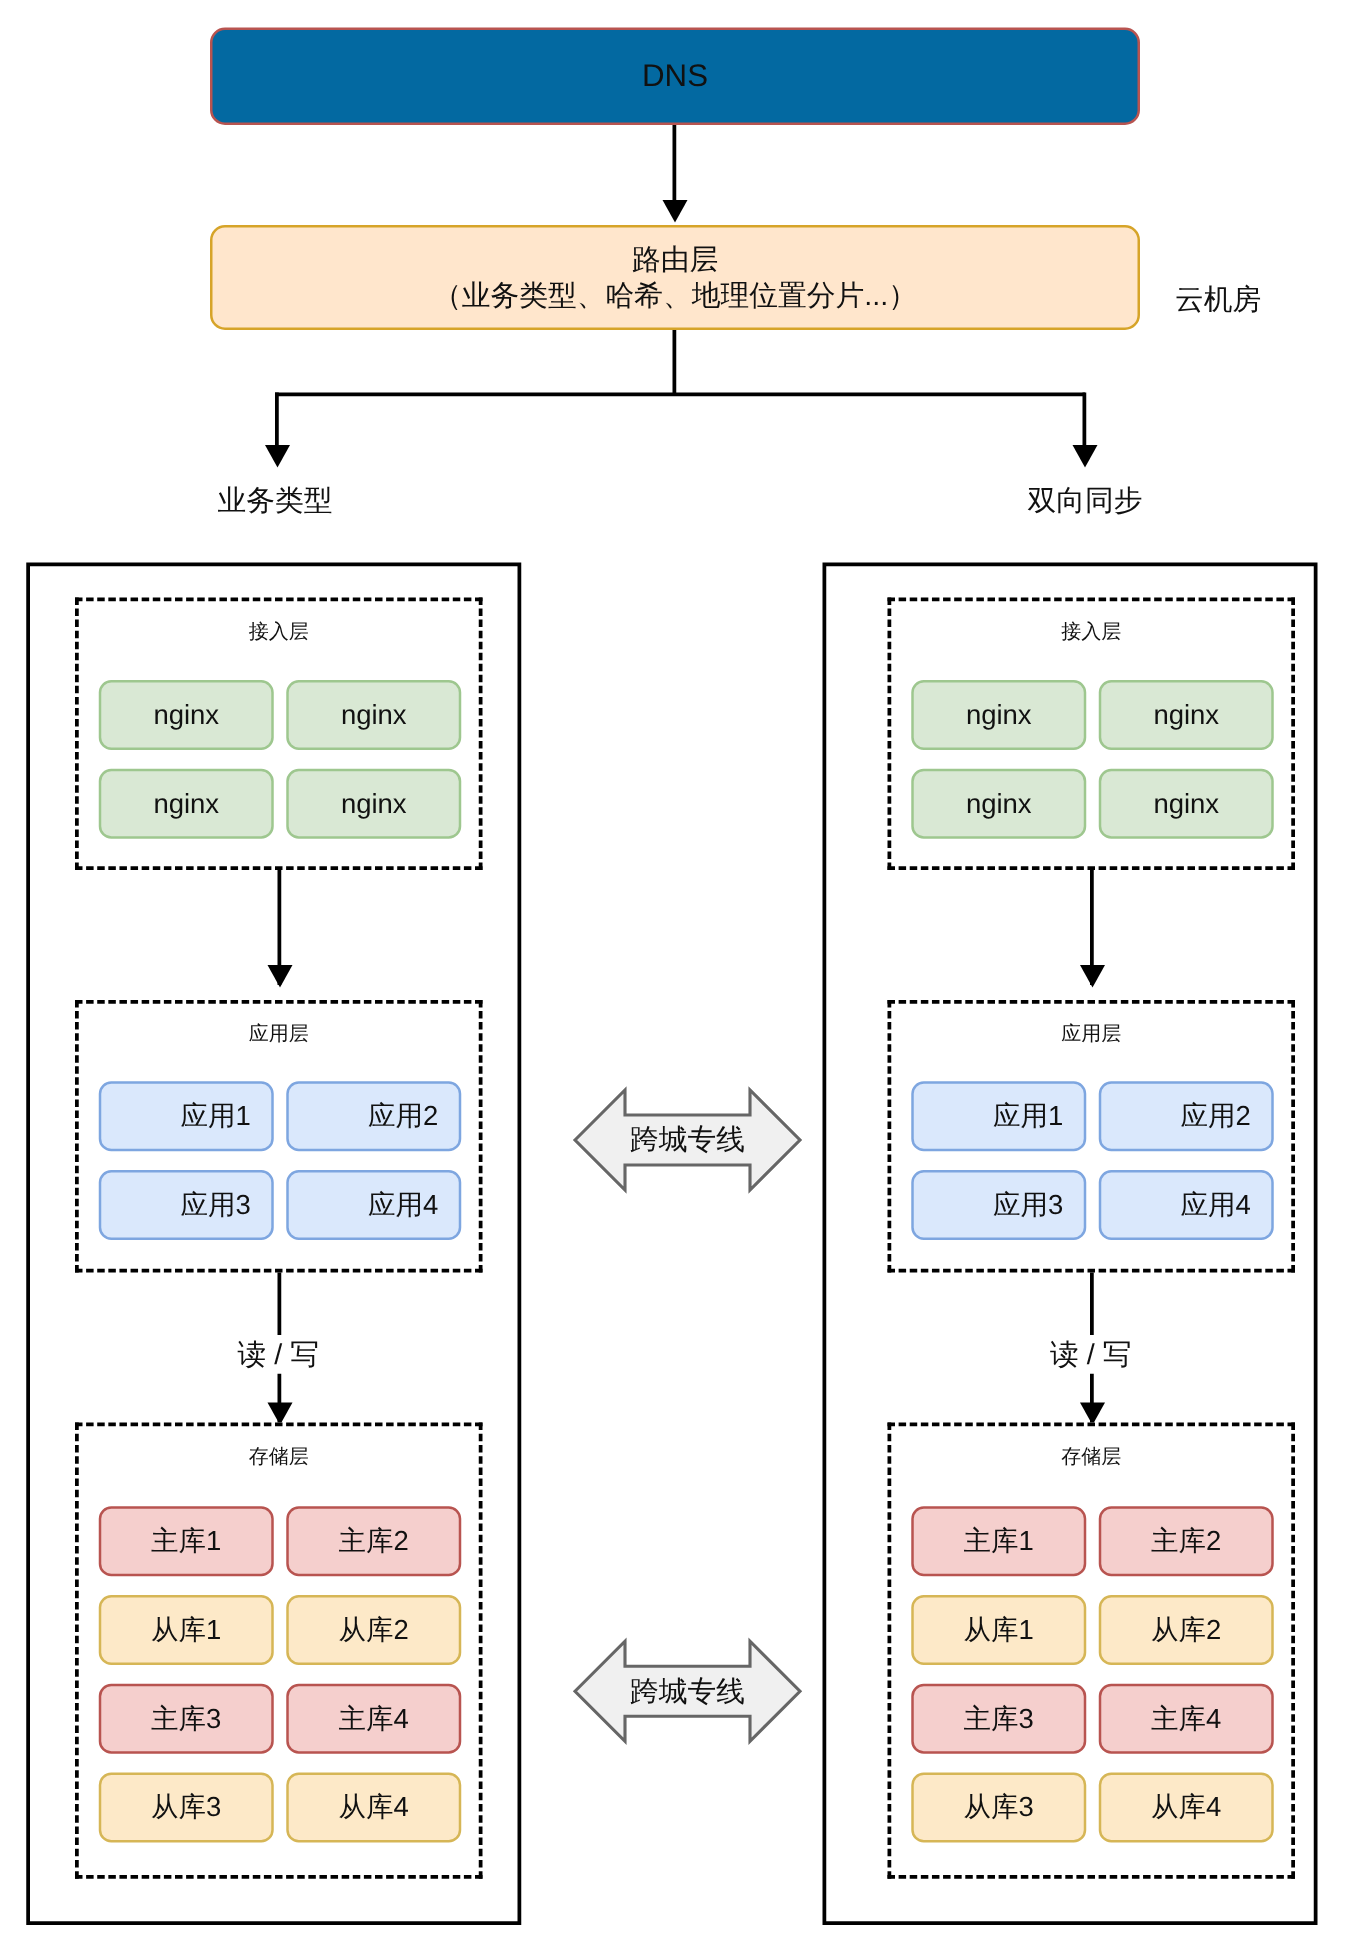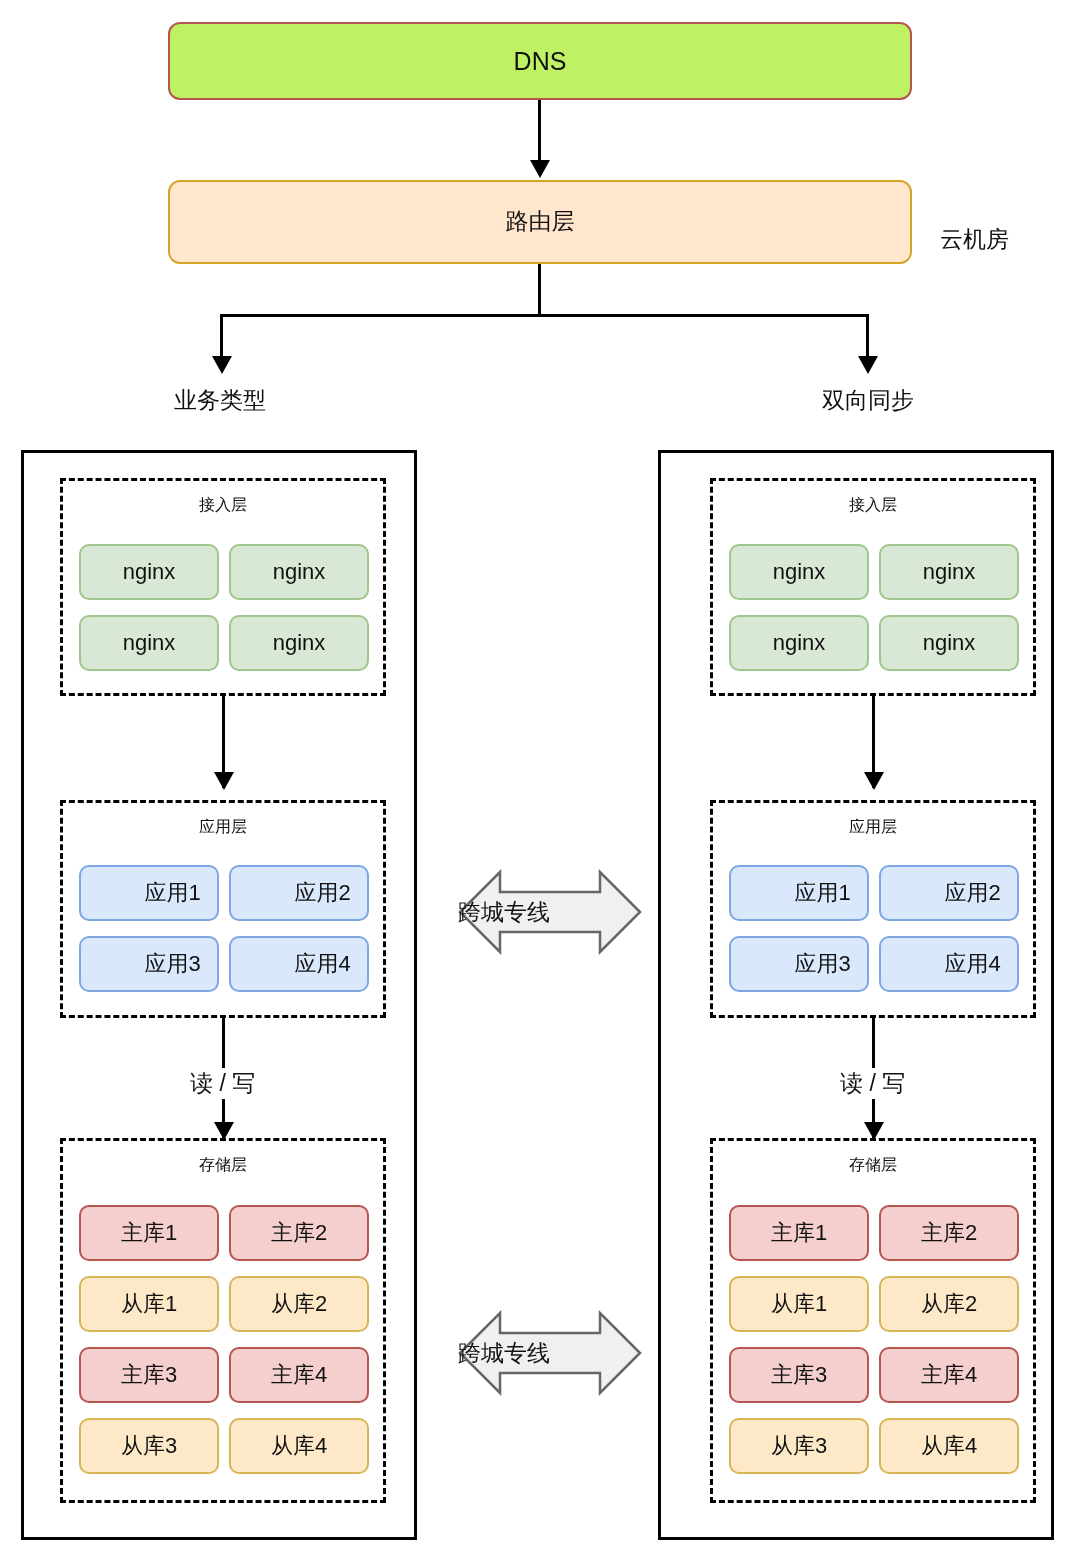--- a/index.html
+++ b/index.html
@@ -26,21 +26,21 @@
     align-items: center;
     justify-content: center;
     text-align: center;
     border-radius: 10px;
     border-width: 2px;
     border-style: solid;
     line-height: 1.28;
     white-space: pre-line;
   }
   .node-dns {
-    background: #bef264;
+    background: #0369a1;
     border-color: #b85450;
     font-size: 25px;
     border-radius: 12px;
   }
   .node-route {
     background: #ffe6cc;
     border-color: #d6a429;
     font-size: 23px;
     border-radius: 12px;
   }
@@ -102,37 +102,39 @@
   }
 
   
   .bidir { position: absolute; }
   .bidir svg { display: block; }
   .bidir-label {
     position: absolute;
     left: 0; right: 0;
     top: 50%;
     transform: translateY(-50%);
+    text-align: center;
     font-size: 23px;
     color: #111;
     pointer-events: none;
   }
 </style>
 </head>
 <body>
 
 <div id="canvas">
 
   <div class="abs node node-dns" style="left:168px; top:22px; width:744px; height:78px;">DNS</div>
 
   <div class="abs vline" style="left:538px; top:100px; height:62px;"></div>
   <div class="abs arrow-down" style="left:530px; top:160px;"></div>
 
   <div class="abs node node-route" style="left:168px; top:180px; width:744px; height:84px; flex-direction:column;">
     <span>路由层</span>
+    <span>（业务类型、哈希、地理位置分片...）</span>
   </div>
 
   <div class="abs label" style="left:940px; top:224px;">云机房</div>
 
   <div class="abs vline" style="left:538px; top:264px; height:52px;"></div>
   <div class="abs hline" style="left:220px; top:314px; width:648px;"></div>
   <div class="abs vline" style="left:220px; top:314px; height:44px;"></div>
   <div class="abs arrow-down" style="left:212px; top:356px;"></div>
   <div class="abs vline" style="left:866px; top:314px; height:44px;"></div>
   <div class="abs arrow-down" style="left:858px; top:356px;"></div>

